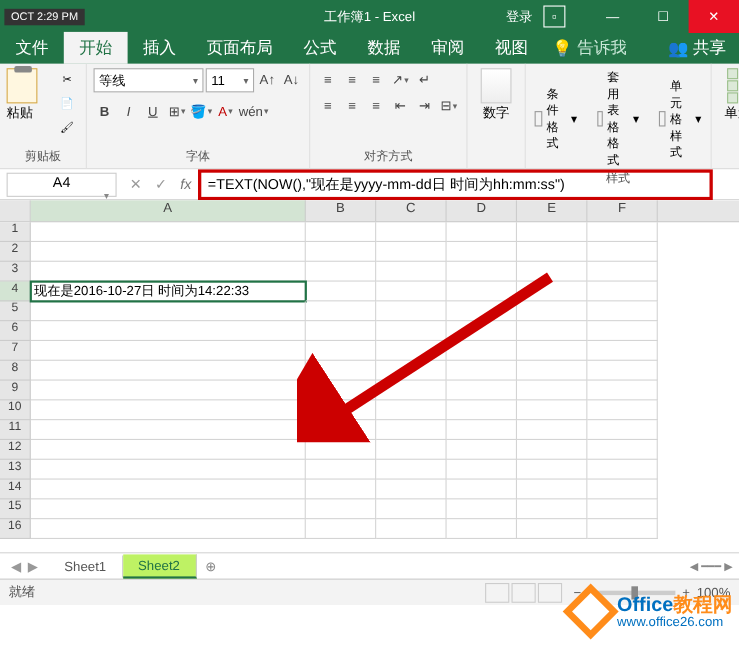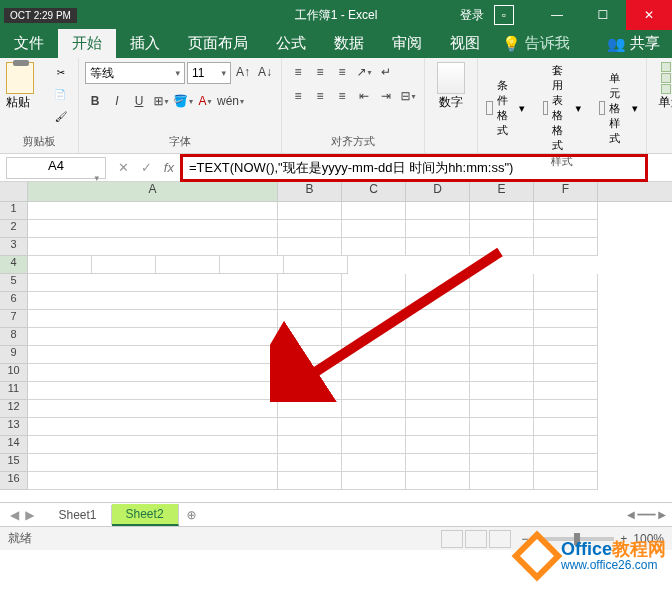--- a/index.html
+++ b/index.html
@@ -299,20 +299,21 @@
         </div>
         <div class="cellrow">
           <div class="cell cA"></div>
           <div class="cell cN"></div>
           <div class="cell cN"></div>
           <div class="cell cN"></div>
           <div class="cell cN"></div>
           <div class="cell cN"></div>
         </div>
         <div class="cellrow">
+          <div class="cell cA selected">现在是2016-10-27日 时间为14:22:33</div>
           <div class="cell cN"></div>
           <div class="cell cN"></div>
           <div class="cell cN"></div>
           <div class="cell cN"></div>
           <div class="cell cN"></div>
         </div>
         <div class="cellrow">
           <div class="cell cA"></div>
           <div class="cell cN"></div>
           <div class="cell cN"></div>

